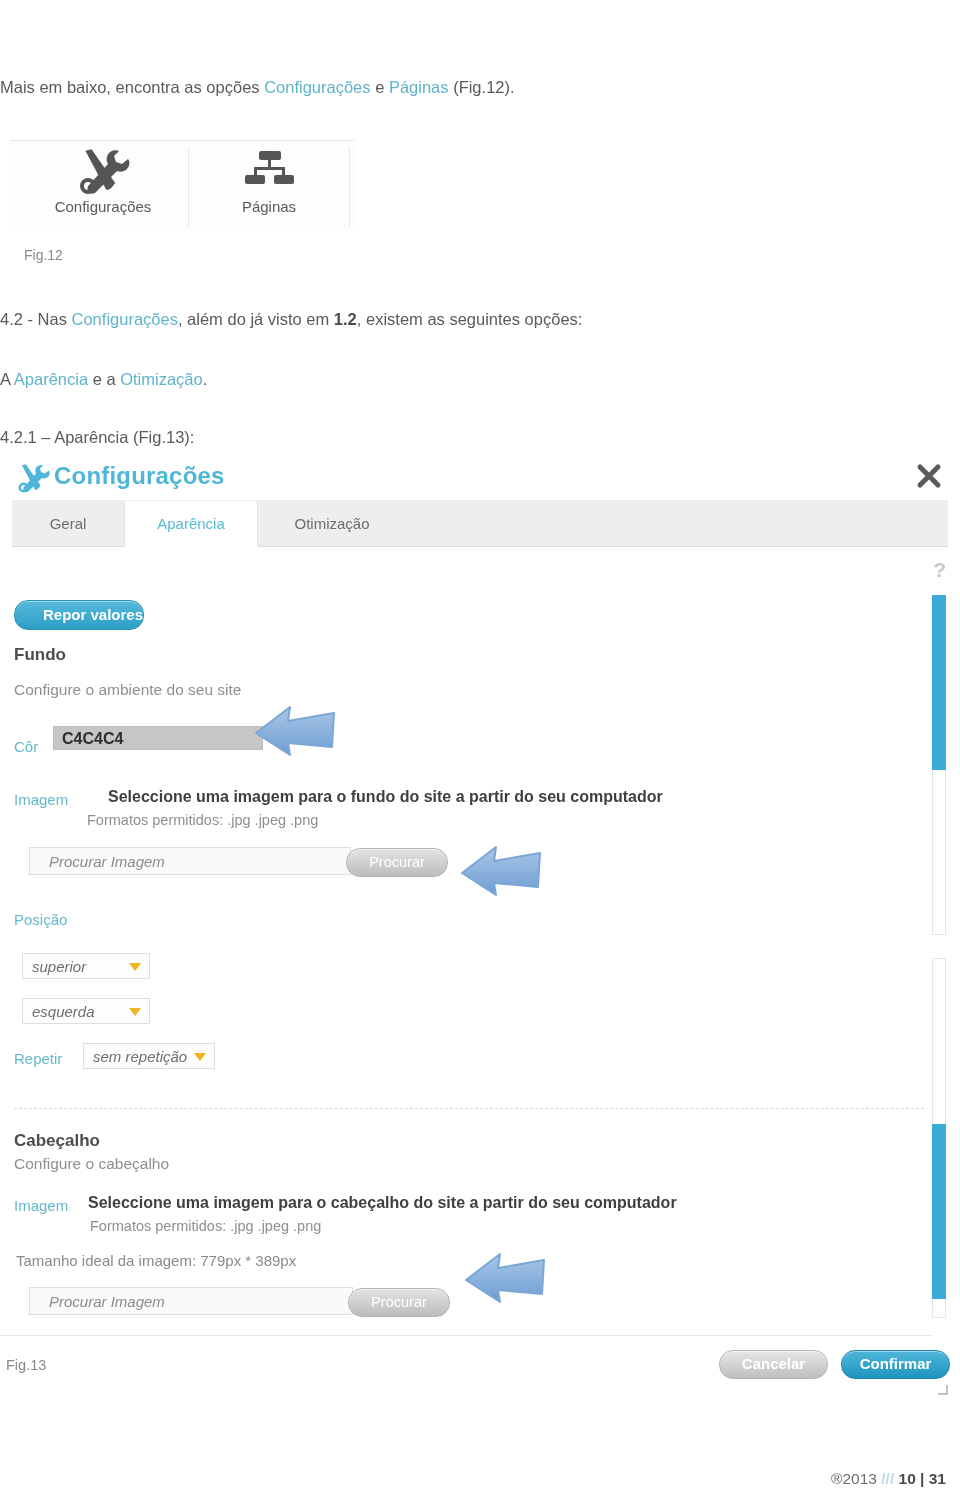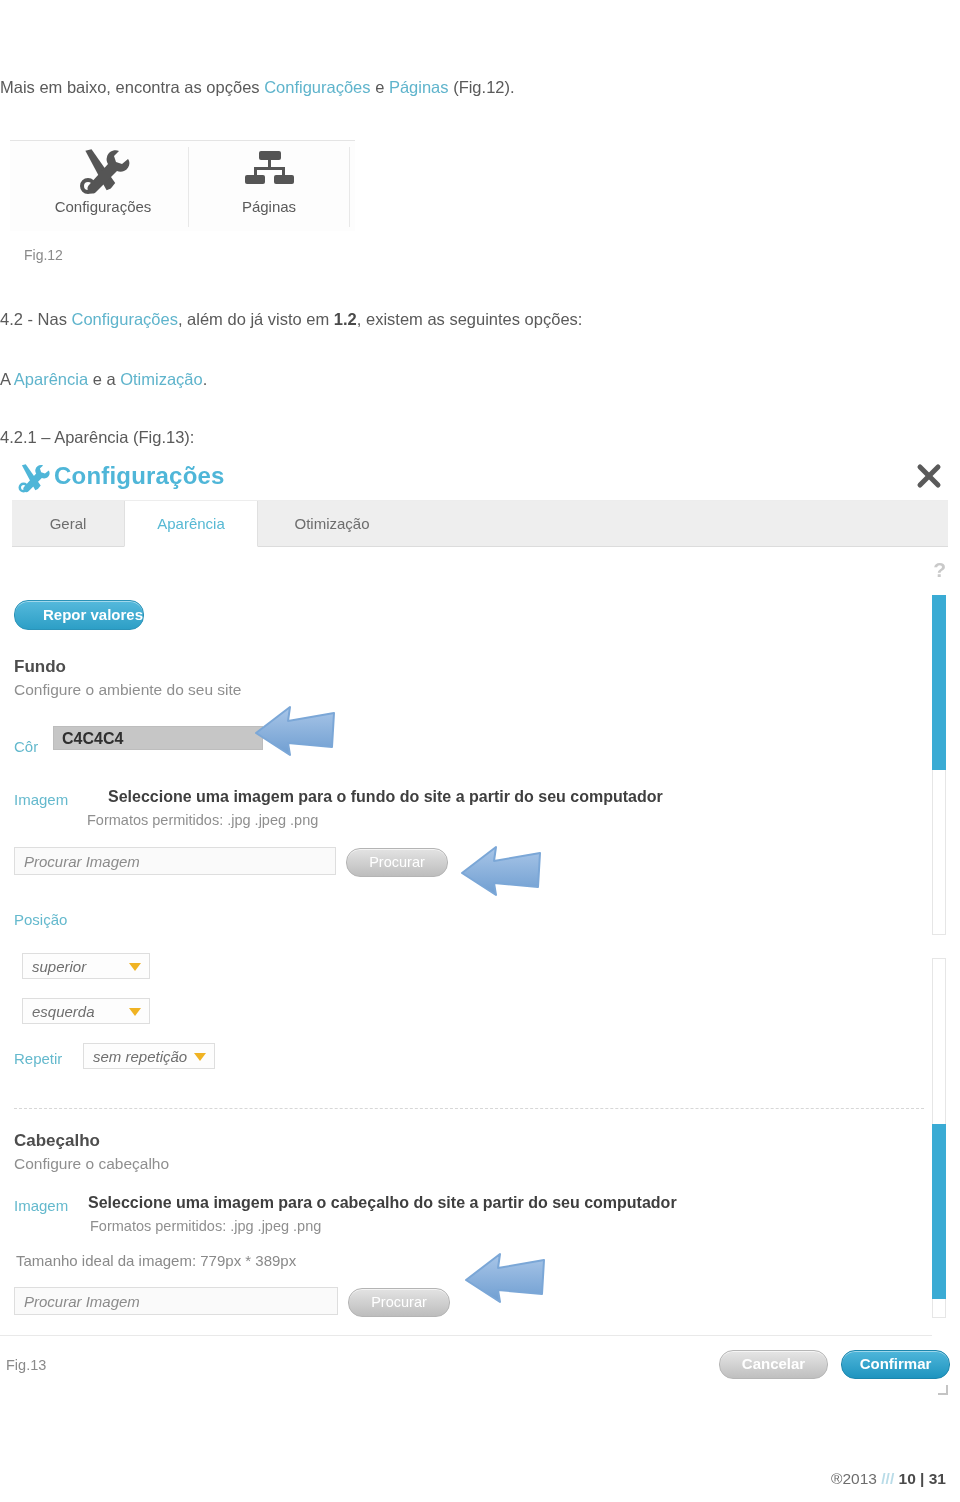--- a/index.html
+++ b/index.html
@@ -142,22 +142,23 @@
   .formats-line{
     position:absolute;
     font-size:14.5px;color:#8f8f8f;white-space:nowrap;
   }
 
   .input-file{
     position:absolute;
     height:28px;
     background:#fafafa;border:1px solid #dedede;
     font-size:15px;font-style:italic;color:#8b8b8b;
-    line-height:28px;padding-left:9px;
+    line-height:28px;padding-left:19px;
     box-sizing:border-box;
+    margin-left:15px;
   }
   .btn-browse{
     position:absolute;
     width:100px;height:27px;border-radius:14px;
     background:linear-gradient(#e3e3e3,#bdbdbd);
     border:1px solid #b4b4b4;
     color:#ffffff;font-size:14.5px;text-align:center;line-height:26px;
     box-shadow:inset 0 1px 0 rgba(255,255,255,.6);
     cursor:pointer;
   }
@@ -314,21 +315,21 @@
     <div class="tabbar">
       <div class="tab t1">Geral</div>
       <div class="tab t2 active">Aparência</div>
       <div class="tab t3">Otimização</div>
     </div>
 
     <div class="help-mark">?</div>
 
     <div class="btn-reset">Repor valores</div>
 
-    <div class="sec-title" style="top:202px;text-align:center;">Fundo</div>
+    <div class="sec-title" style="top:190px;text-align:center;">Fundo</div>
     <div class="sec-sub" style="top:226px;">Configure o ambiente do seu site</div>
 
     <div class="fld-label" style="left:14px;top:283px;">Côr</div>
     <div class="input-color">C4C4C4</div>
 
     <div class="fld-label" style="left:14px;top:336px;">Imagem</div>
     <div class="strong-line" style="left:85px;top:333px;margin-left:23px;">Seleccione uma imagem para o fundo do site a partir do seu computador</div>
     <div class="formats-line" style="left:87px;top:357px;">Formatos permitidos: .jpg .jpeg .png</div>
 
     <div class="input-file" style="left:14px;top:392px;width:322px;">Procurar Imagem</div>

